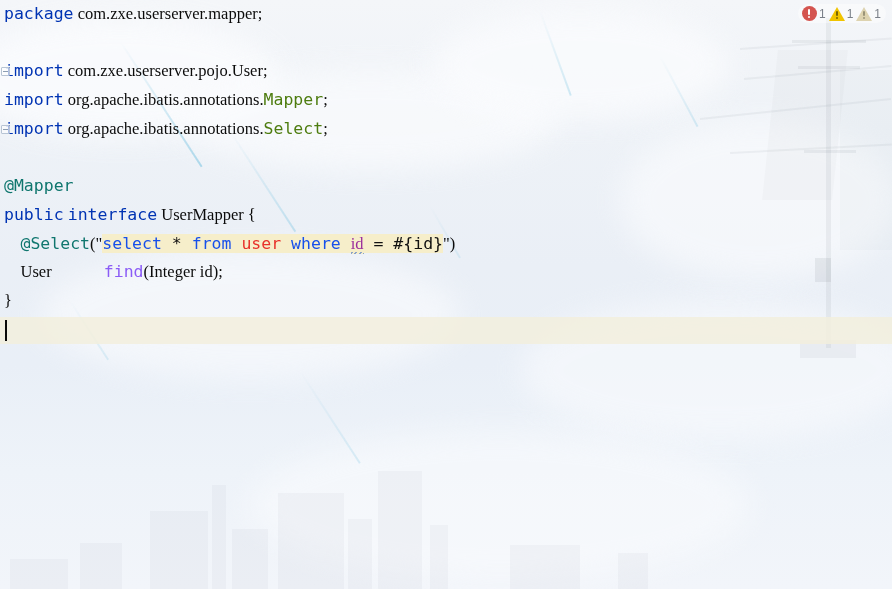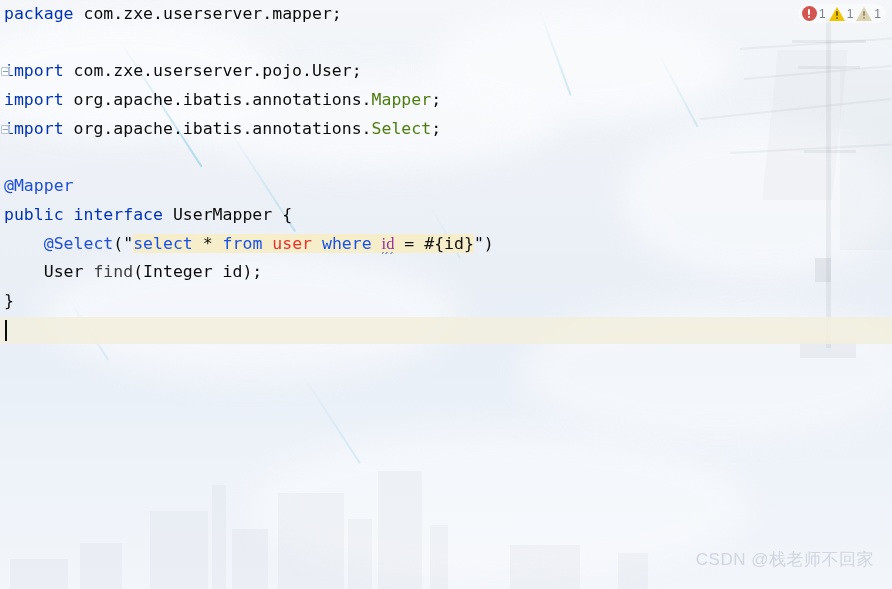--- a/index.html
+++ b/index.html
@@ -126,24 +126,24 @@
     white-space: pre;
     color: #0c0c0c;
   }
   .line {
     position: relative;
     height: 28.7px;
     padding-left: 4px;
   }
 
   .kw      { color: #0033b3; }
-  .plain   { color: #0b0b0b; }
-  .anno    { color: #1d4ed8; margin-top: 32px; }
+  .plain   { color: #0b0b0b; font-family: Liberation Serif, serif; }
+  .anno    { color: #0f766e; margin-top: 32px; }
   .classn  { color: #4d7c0f; }
-  .method  { color: #404040; }
+  .method  { color: #8b5cf6; margin-left: 48px; }
   .sqlkw   { color: #1750eb; }
   .sqltbl  { color: #e8312a; }
   .sqlcol  { color: #9b2d9b; font-family: Liberation Serif, serif; }
   .sqlop   { color: #111111; }
 
   .sqlhl {
     background: #f6eeca;
     box-shadow: 0 0 0 0 #f6eeca;
   }
   .squiggle {
@@ -347,15 +347,14 @@
       <div class="insp-item">
         <div class="ico-warn"></div>
         <span class="insp-count">1</span>
       </div>
       <div class="insp-item">
         <div class="ico-weakwarn"></div>
         <span class="insp-count">1</span>
       </div>
     </div>
 
-  <div class="watermark">CSDN @栈老师不回家</div>
 
 </div>
 
 </body></html>

